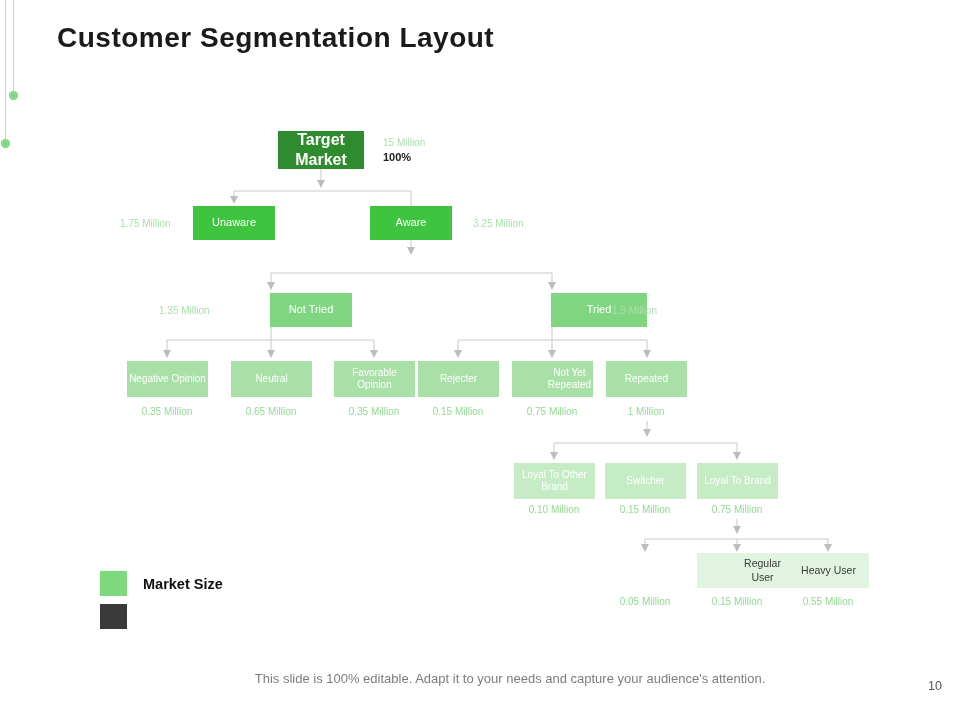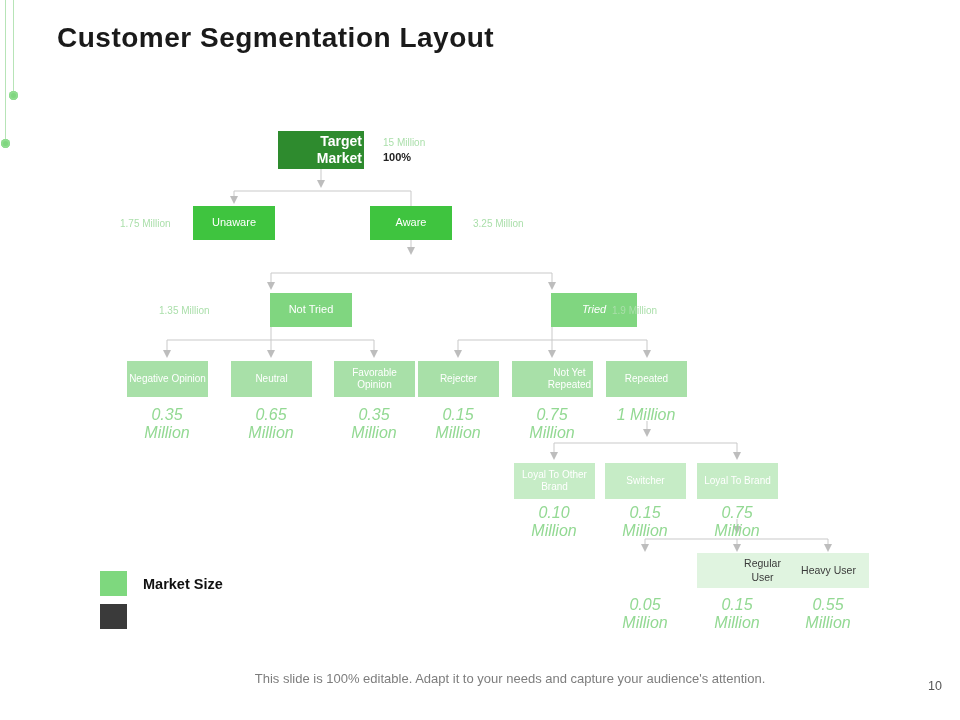--- a/index.html
+++ b/index.html
@@ -7,29 +7,29 @@
   .slide{position:absolute;inset:0;}
 
   
   .deco-line{position:absolute;top:0;width:1px;background:#b7e4b7;}
   .deco-dot{position:absolute;width:9px;height:9px;border-radius:50%;background:#7fd67f;box-shadow:inset 0 0 0 2px #8fdc8f;}
 
   .title{position:absolute;left:57px;top:22px;font-size:28px;font-weight:bold;color:#1a1a1a;letter-spacing:0.5px;}
 
   
   .node{position:absolute;display:flex;align-items:center;justify-content:center;text-align:center;color:#ffffff;font-size:11px;line-height:1.25;padding:2px;box-sizing:border-box;}
-  .lv1{background:#2e8b2e;font-weight:bold;font-size:14px;text-align:right;}
+  .lv1{background:#2e8b2e;font-weight:bold;font-size:16px;}
   .lv2{background:#3fc43f;}
   .lv3{background:#80d680;margin-left:40px;}
   .lv4{background:#a8e0a8;font-size:10px;}
   .lv5{background:#c6ecc6;font-size:10px;}
   .lv6{background:#e0f4e0;color:#3a3a3a;font-size:10.5px;}
 
   
-  .val{position:absolute;width:80px;text-align:center;font-size:16px;color:#93d993;font-style:italic;}
+  .val{position:absolute;width:80px;text-align:center;font-size:10px;color:#93d993;}
   .sideval{position:absolute;font-size:10px;color:#aadfaa;white-space:nowrap;}
   .pct{position:absolute;font-size:11px;font-weight:bold;color:#222;}
 
   svg.connectors{position:absolute;left:0;top:0;pointer-events:none;}
   svg .ln{stroke:#c9c9c9;stroke-width:1;fill:none;}
 
   
   .legend-row{position:absolute;display:flex;align-items:center;}
   .swatch{width:27px;height:25px;}
   .swatch-green{background:#7ed87e;}
@@ -95,21 +95,21 @@
   <div class="node lv1" style="left:278px;top:131px;width:86px;height:38px;">Target Market</div>
   <div class="sideval" style="left:383px;top:137px;">15 Million</div>
   <div class="pct" style="left:383px;top:151px;">100%</div>
 
   <div class="node lv2" style="left:193px;top:206px;width:82px;height:34px;">Unaware</div>
   <div class="node lv2" style="left:370px;top:206px;width:82px;height:34px;">Aware</div>
   <div class="sideval" style="left:120px;top:218px;">1.75 Million</div>
   <div class="sideval" style="left:473px;top:218px;">3.25 Million</div>
 
   <div class="node lv3" style="left:230px;top:293px;width:82px;height:34px;">Not Tried</div>
-  <div class="node lv3" style="left:511px;top:293px;width:86px;height:34px;font-style:italic;">Tried</div>
+  <div class="node lv3" style="left:511px;top:293px;width:96px;height:34px;">Tried</div>
   <div class="sideval" style="left:159px;top:305px;">1.35 Million</div>
   <div class="sideval" style="left:612px;top:305px;">1.9 Million</div>
 
   <div class="node lv4" style="left:127px;top:361px;width:81px;height:36px;">Negative Opinion</div>
   <div class="node lv4" style="left:231px;top:361px;width:81px;height:36px;">Neutral</div>
   <div class="node lv4" style="left:334px;top:361px;width:81px;height:36px;">Favorable Opinion</div>
   <div class="node lv4" style="left:418px;top:361px;width:81px;height:36px;">Rejecter</div>
   <div class="node lv4" style="left:512px;top:361px;width:81px;height:36px;padding-left:36px;">Not Yet Repeated</div>
   <div class="node lv4" style="left:606px;top:361px;width:81px;height:36px;">Repeated</div>
 

